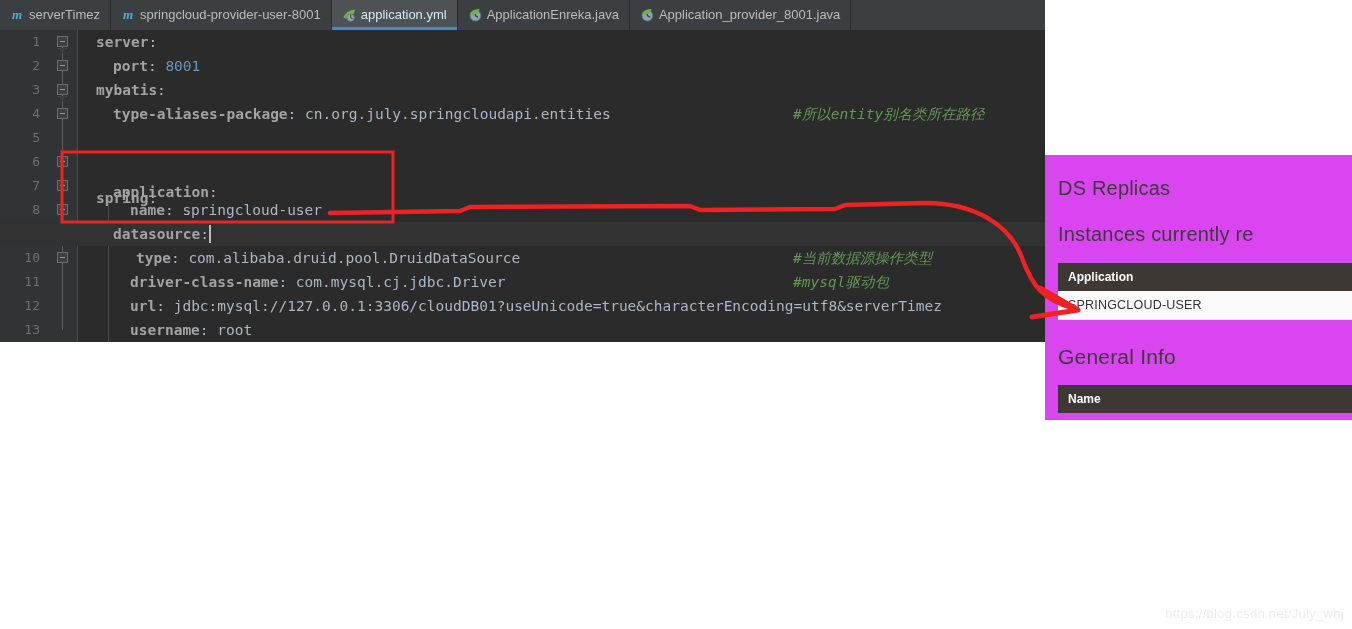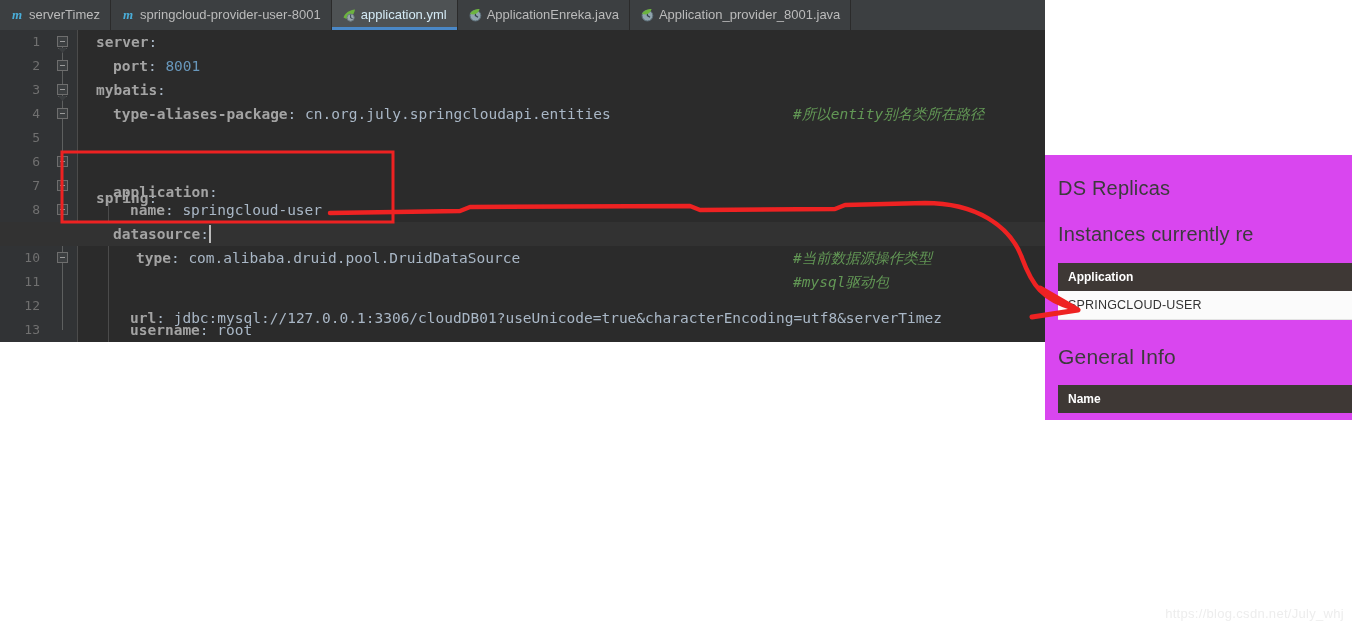--- a/index.html
+++ b/index.html
@@ -174,21 +174,22 @@
         <div class="line" style="top: 24px;"><span class="txt" style="left: 35px;"><span class="k">port</span><span class="p">:</span><span class="n"> 8001</span></span></div>
         <div class="line" style="top: 72px;"><span class="txt" style="left: 35px;"><span class="k">type-aliases-package</span><span class="p">:</span><span class="v"> cn.org.july.springcloudapi.entities</span></span></div>
         <div class="line" style="top: 48px;"><span class="txt" style="left: 18px;"><span class="k">mybatis</span><span class="p">:</span></span></div>
         <div class="line" style="top: 96px;"><span class="txt" style="left: 18px;"></span></div>
         <div class="line" style="top: 120px;"><span class="txt" style="left: 18px; margin-top: 36px;"><span class="k">spring</span><span class="p">:</span></span></div>
         <div class="line" style="top: 144px; margin-top: 6px;"><span class="txt" style="left: 35px;"><span class="k">application</span><span class="p">:</span></span></div>
         <div class="line" style="top: 168px;"><span class="txt" style="left: 52px;"><span class="k">name</span><span class="p">:</span><span class="v"> springcloud-user</span></span></div>
         <div class="line cur" style="top: 192px;"><span class="txt" style="left: 35px;"><span class="k">datasource</span><span class="p">:</span></span></div>
         <div class="caret" style="top: 195px; left: 130.92px;"></div>
         <div class="line" style="top: 216px;"><span class="txt" style="left: 50px; margin-left: 8px;"><span class="k">type</span><span class="p">:</span><span class="v"> com.alibaba.druid.pool.DruidDataSource</span></span></div>
-        <div class="line" style="top: 264px; margin-top: 12px;"><span class="txt" style="left: 52px;"><span class="k">url</span><span class="p">:</span><span class="v"> jdbc:mysql://127.0.0.1:3306/cloudDB01?useUnicode=true&amp;characterEncoding=utf8&amp;serverTimez</span></span></div>
+        <div class="line" style="top: 240px;"><span class="txt" style="left: 52px;"><span class="k">driver-class-name</span><span class="p">:</span><span class="v"> com.mysql.cj.jdbc.Driver</span></span></div>
+        <div class="line" style="top: 264px;"><span class="txt" style="left: 52px;"><span class="k">url</span><span class="p">:</span><span class="v"> jdbc:mysql://127.0.0.1:3306/cloudDB01?useUnicode=true&amp;characterEncoding=utf8&amp;serverTimez</span></span></div>
         <div class="line" style="top: 288px;"><span class="txt" style="left: 52px;"><span class="k">username</span><span class="p">:</span><span class="v"> root</span></span></div>
         <div class="comment-abs" style="left: 715px; top: 72px;">#所以entity别名类所在路径</div>
         <div class="comment-abs" style="left: 715px; top: 216px; text-align: center;">#当前数据源操作类型</div>
         <div class="comment-abs" style="left: 715px; top: 240px;">#mysql驱动包</div>
       </div>
   <div class="curline-gutter" style="top: 222px; left: 0px;"></div>
     </div>
 
   <div class="eureka">
 

